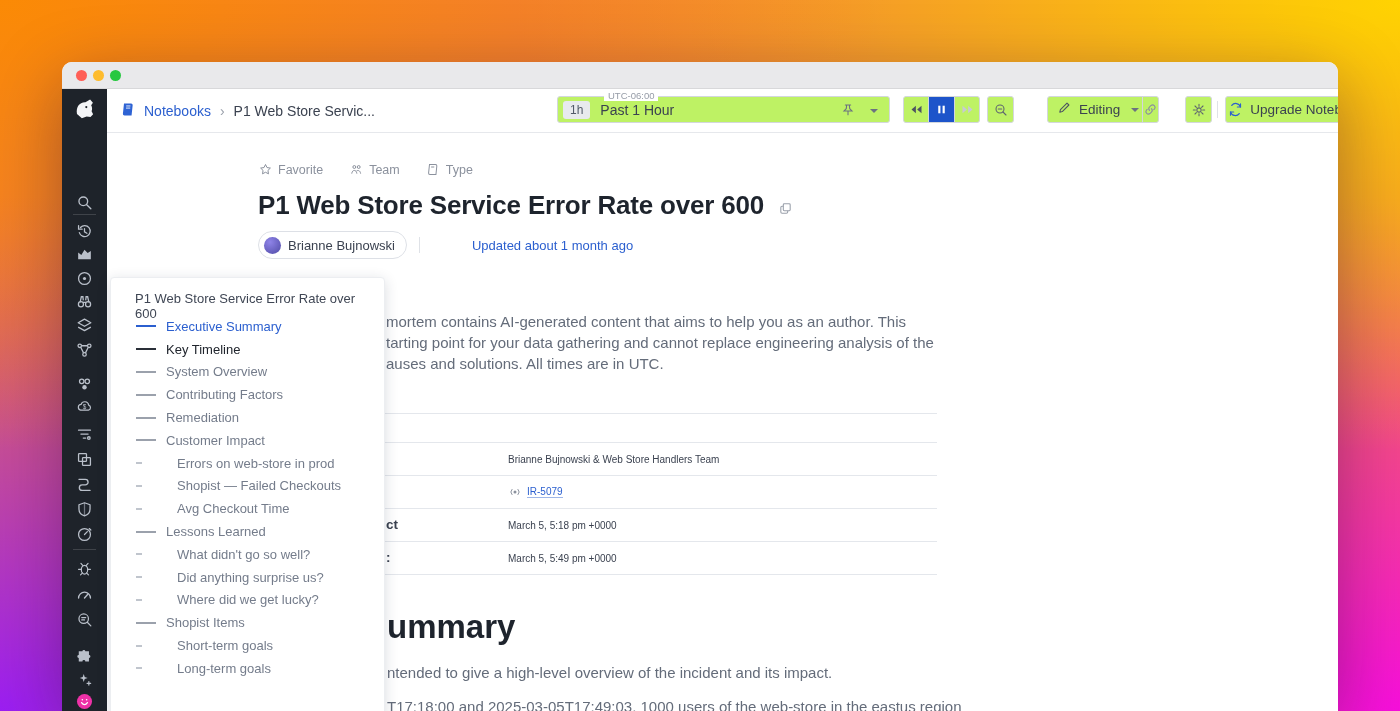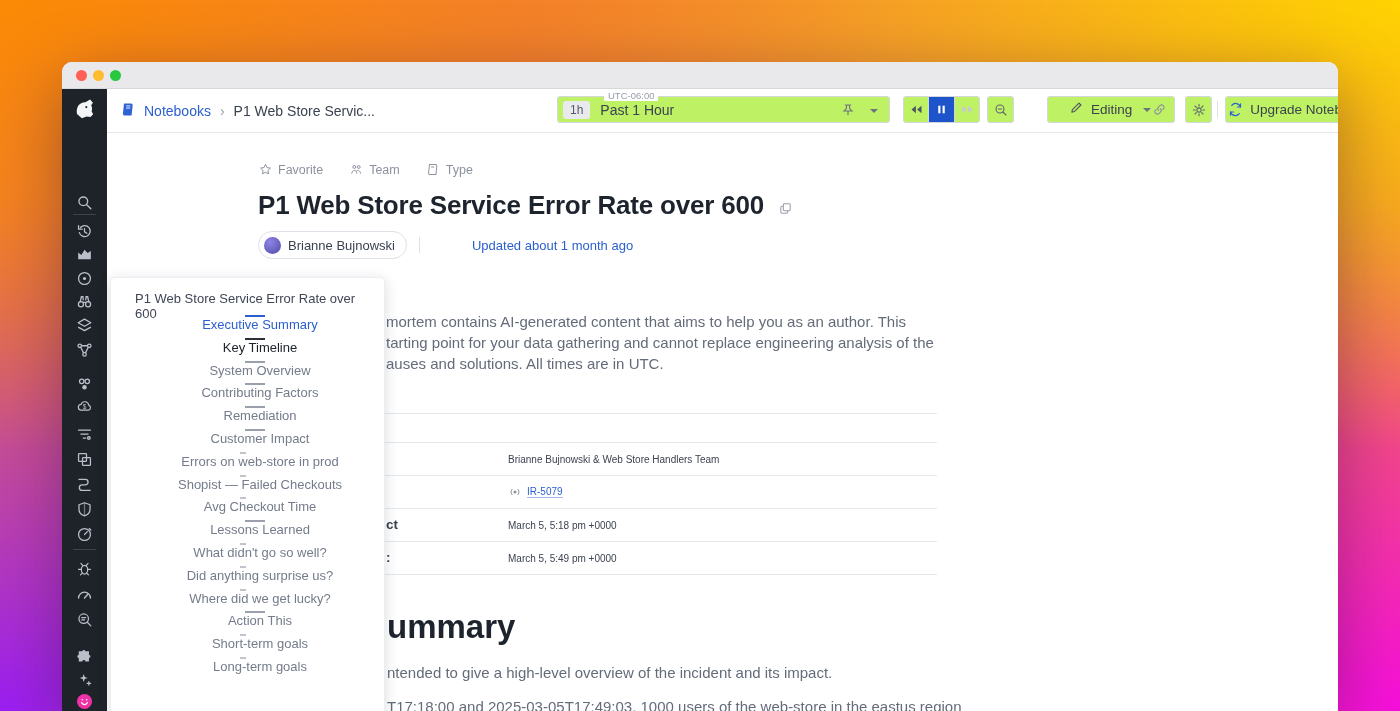--- a/index.html
+++ b/index.html
@@ -36,21 +36,21 @@
     padding:0 11px 0 5px;font-size:13px;color:#3b4250;background:#fff;}
   .gray15{font-size:15px;color:#646c7a;line-height:21px;white-space:nowrap;}
   .table{position:absolute;left:283px;top:351px;width:592px;border-top:1px solid #e4e7ec;}
   .trow{position:relative;border-bottom:1px solid #e4e7ec;}
   .tlabel{position:absolute;left:41px;top:0;font-size:13.5px;font-weight:bold;color:#3b4250;}
   .tvalue{position:absolute;left:163px;top:0;font-size:10px;color:#3b4250;display:flex;align-items:center;gap:5px;height:100%;justify-content:flex-end;}
   .toc{position:absolute;left:48px;top:215px;width:275px;height:440px;background:#fff;z-index:5;
     border:1px solid #eceef1;border-radius:4px;box-shadow:0 3px 14px rgba(25,35,60,.16);box-sizing:border-box;}
   .toc-title{position:absolute;left:24px;top:13px;right:14px;font-size:13px;font-weight:500;color:#3f4654;}
   .toc-list{position:absolute;left:0;right:0;top:37px;}
-  .trow-i{display:flex;align-items:center;height:22.8px;padding-left:25px;font-size:13px;color:#747c8b;cursor:pointer;flex-direction:column;}
+  .trow-i{display:flex;align-items:center;height:22.8px;padding-left:25px;font-size:13px;color:#747c8b;cursor:pointer;}
   .trow-i .dash{height:2px;width:20px;background:#9ba1ac;flex:0 0 auto;margin-right:10px;}
   .trow-i.l2 .dash{width:6px;background:#c0c5cd;margin-right:35px;}
   .trow-i.active{color:#2b5fcf;}
   .trow-i.active .dash{background:#2b5fcf;}
   .trow-i.emph{color:#20252d;font-weight:500;}
   .trow-i.emph .dash{background:#2a2f38;}
   .link{color:#2b5fcf;}
   svg{overflow:visible;}
 </style>
 </head>
@@ -243,21 +243,21 @@
       </span>
     </div>
 
     <div class="btn" style="left:880px;top:7px;width:27px;justify-content:center;">
       <svg viewBox="0 0 24 24" width="16" height="16" fill="none" stroke="#5d6470" stroke-width="1.6" stroke-linecap="round">
           <circle cx="10.5" cy="10.5" r="6"></circle>
           <path d="M8 10.5h5M15 15l4.5 4.5"></path>
         </svg>
     </div>
 
-    <div class="btn" style="left:940px;top:7px;width:128px;padding:12px;">
+    <div class="btn" style="left:940px;top:7px;width:112px;padding:0;">
       <span style="display:flex;align-items:center;width:96px;height:100%;box-sizing:border-box;padding-left:9px;">
         <span style="margin-right:7px;">
           <svg viewBox="0 0 24 24" width="15" height="15" fill="none" stroke="#4d5461" stroke-width="1.7" stroke-linejoin="round">
               <path d="M4.5 19.5l1-4L16 5l3 3L8.5 18.5z"></path>
             </svg>
         </span>
         <span style="font-size:13.5px;color:#3b4250;">Editing</span>
         <span class="caret" style="margin-left:11px;"></span>
       </span>
       <span style="display:flex;align-items:center;justify-content:center;flex:1;height:100%;border-left:1px solid #d3d7dd;">
@@ -424,21 +424,21 @@
       <div class="trow-i l2">
           <span class="dash"></span>
           <span>Did anything surprise us?</span>
         </div>
       <div class="trow-i l2">
           <span class="dash"></span>
           <span>Where did we get lucky?</span>
         </div>
       <div class="trow-i">
           <span class="dash"></span>
-          <span>Action This</span>
+          <span>Shopist Items</span>
         </div>
       <div class="trow-i l2">
           <span class="dash"></span>
           <span>Short-term goals</span>
         </div>
       <div class="trow-i l2">
           <span class="dash"></span>
           <span>Long-term goals</span>
         </div>
     </div>

